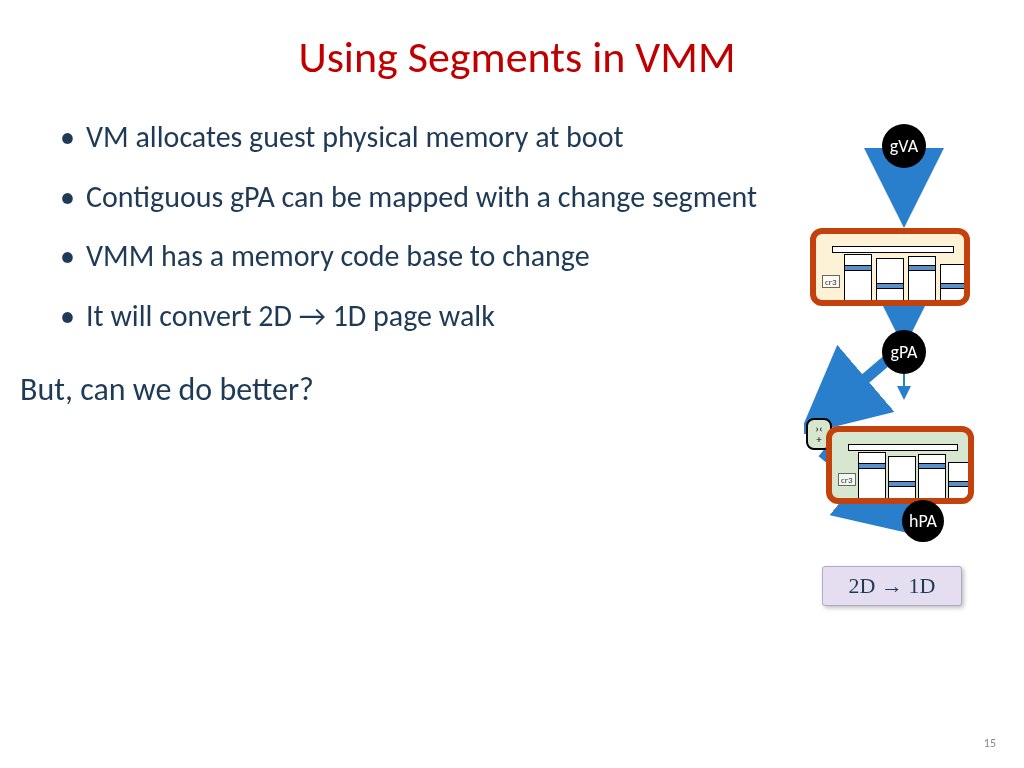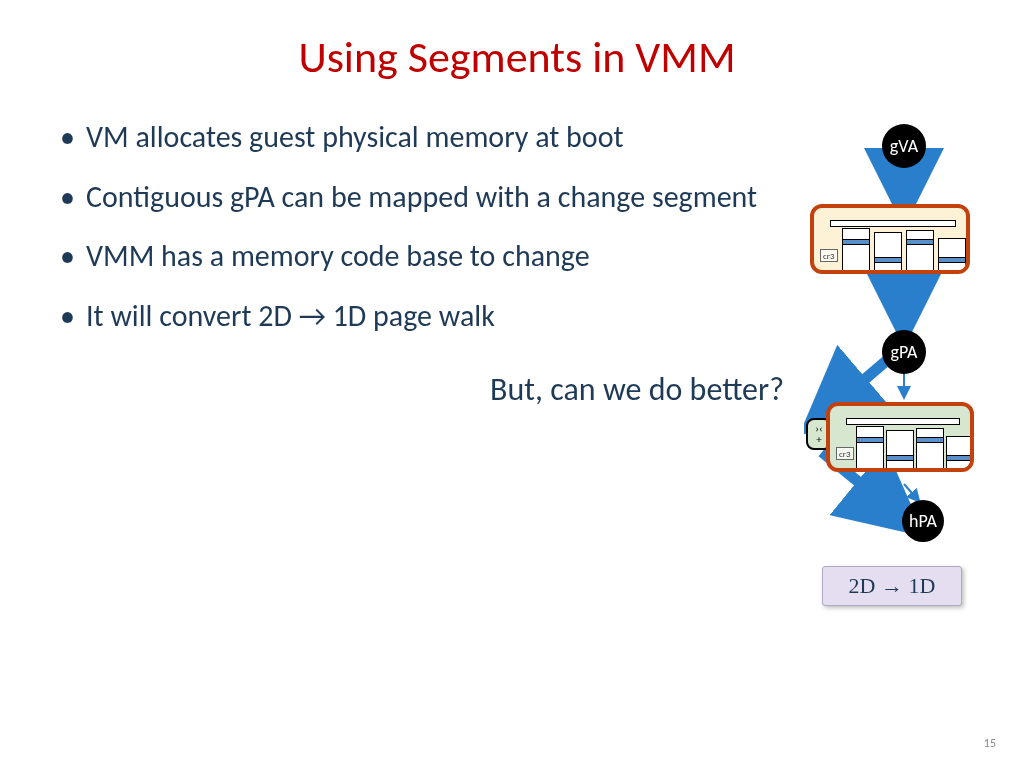--- a/index.html
+++ b/index.html
@@ -1,30 +1,30 @@
 <!DOCTYPE html>
 <html><head>
 <meta charset="utf-8">
 <style>
   * { box-sizing: border-box; margin: 0; padding: 0; }
   html, body { width: 1024px; height: 768px; font-family: Calibri, "Segoe UI", Arial, sans-serif; background: #fff; overflow: hidden; }
   .slide { position: relative; width: 1024px; height: 768px; padding: 30px 50px 20px 60px; }
   .title { color: #c00000; font-size: 44px; font-weight: 400; text-align: center; margin-bottom: 34px; }
-  .body { display: flex; gap: 20px; }
+  .body { display: flex; gap: 32px; }
   .bullets { flex: 1; color: #1f3a56; font-size: 30px; line-height: 1.25; }
   .bullets ul { list-style: none; padding-left: 26px; }
   .bullets li { position: relative; margin-bottom: 22px; }
   .bullets li::before { content: "•"; position: absolute; left: -26px; top: 0; color: #1f3a56; }
-  .question { color: #1f3a56; font-size: 32px; text-align: right; margin-top: 36px; margin-left: -40px; }
+  .question { color: #1f3a56; font-size: 32px; text-align: left; margin-top: 36px; margin-left: -40px; }
   .diagram { width: 170px; position: relative; padding-top: 6px; }
   .node { background: #000; color: #fff; font-size: 18px; border-radius: 50%; width: 44px; height: 44px; display: flex; align-items: center; justify-content: center; position: absolute; }
   .node-gva { left: 78px; top: 6px; }
   .node-gpa { left: 78px; top: 212px; }
   .node-hpa { left: 98px; top: 382px; width: 42px; height: 42px; }
-  .ptbox { position: absolute; border: 4px solid #c2410c; border-radius: 12px; width: 160px; height: 70px; left: 6px; overflow: hidden; }
+  .ptbox { position: absolute; border: 6px solid #c2410c; border-radius: 12px; width: 160px; height: 78px; left: 6px; overflow: hidden; margin-top: 24px; }
   .ptbox-cream { background: #fdf1d6; top: 86px; }
   .ptbox-green { background: #d6e6cf; top: 284px; left: 22px; width: 148px; }
   .pt-inner { position: absolute; left: 4px; right: 4px; top: 8px; height: 64px; }
   .cr3 { position: absolute; left: 2px; bottom: 18px; font-size: 9px; color: #333; border: 1px solid #666; padding: 0 2px; background: rgba(255,255,255,0.7); }
   .ptcol { position: absolute; top: 0; width: 28px; border: 1.5px solid #000; background: #fff; }
   .ptcol .bar { height: 6px; background: #5a8fc8; border-top: 1px solid #000; border-bottom: 1px solid #000; }
   .toprow { position: absolute; top: 4px; left: 12px; right: 6px; height: 7px; background: #fff; border: 1px solid #000; }
   .direct { position: absolute; left: 2px; top: 300px; width: 26px; height: 32px; border: 2px solid #000; border-radius: 8px; background: #d6e6cf; font-size: 11px; line-height: 11px; display:flex; flex-direction:column; align-items:center; justify-content:center; }
   .badge { position: absolute; left: 18px; top: 448px; width: 140px; padding: 6px 0; text-align: center; font-size: 22px; color: #1f3a56; background: #e4def0; border: 1px solid #b0a8c4; border-radius: 3px; box-shadow: 2px 2px 4px rgba(0,0,0,0.25); font-family: Liberation Serif, serif; }
   .pagenum { position: absolute; right: 28px; bottom: 18px; color: #888; font-size: 12px; }

